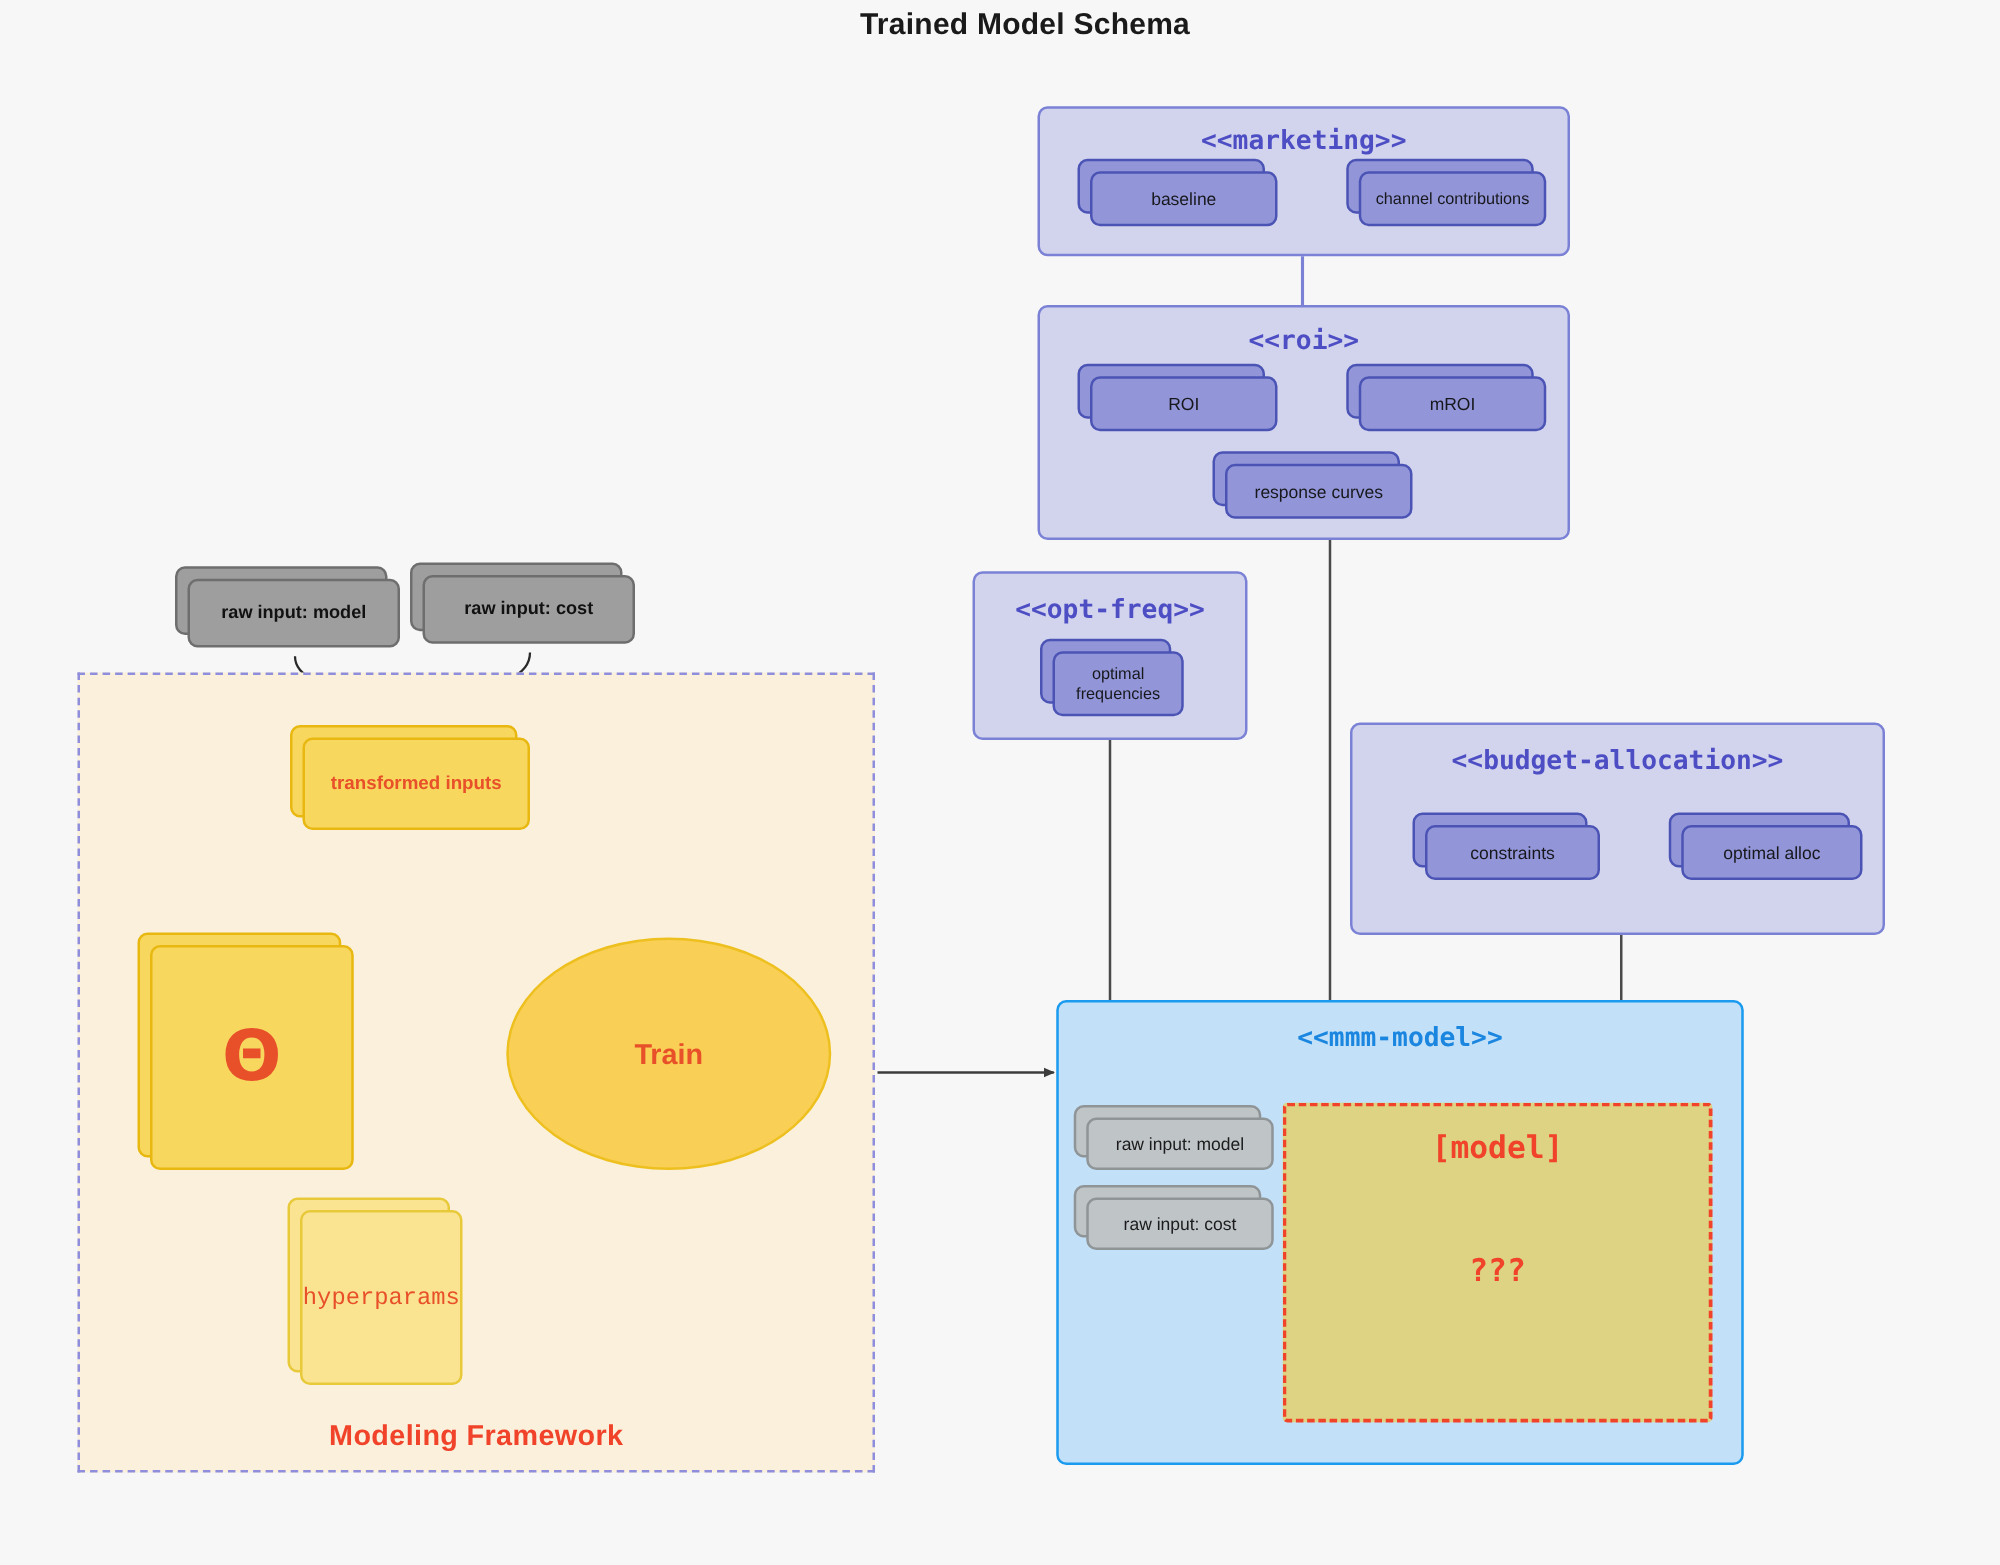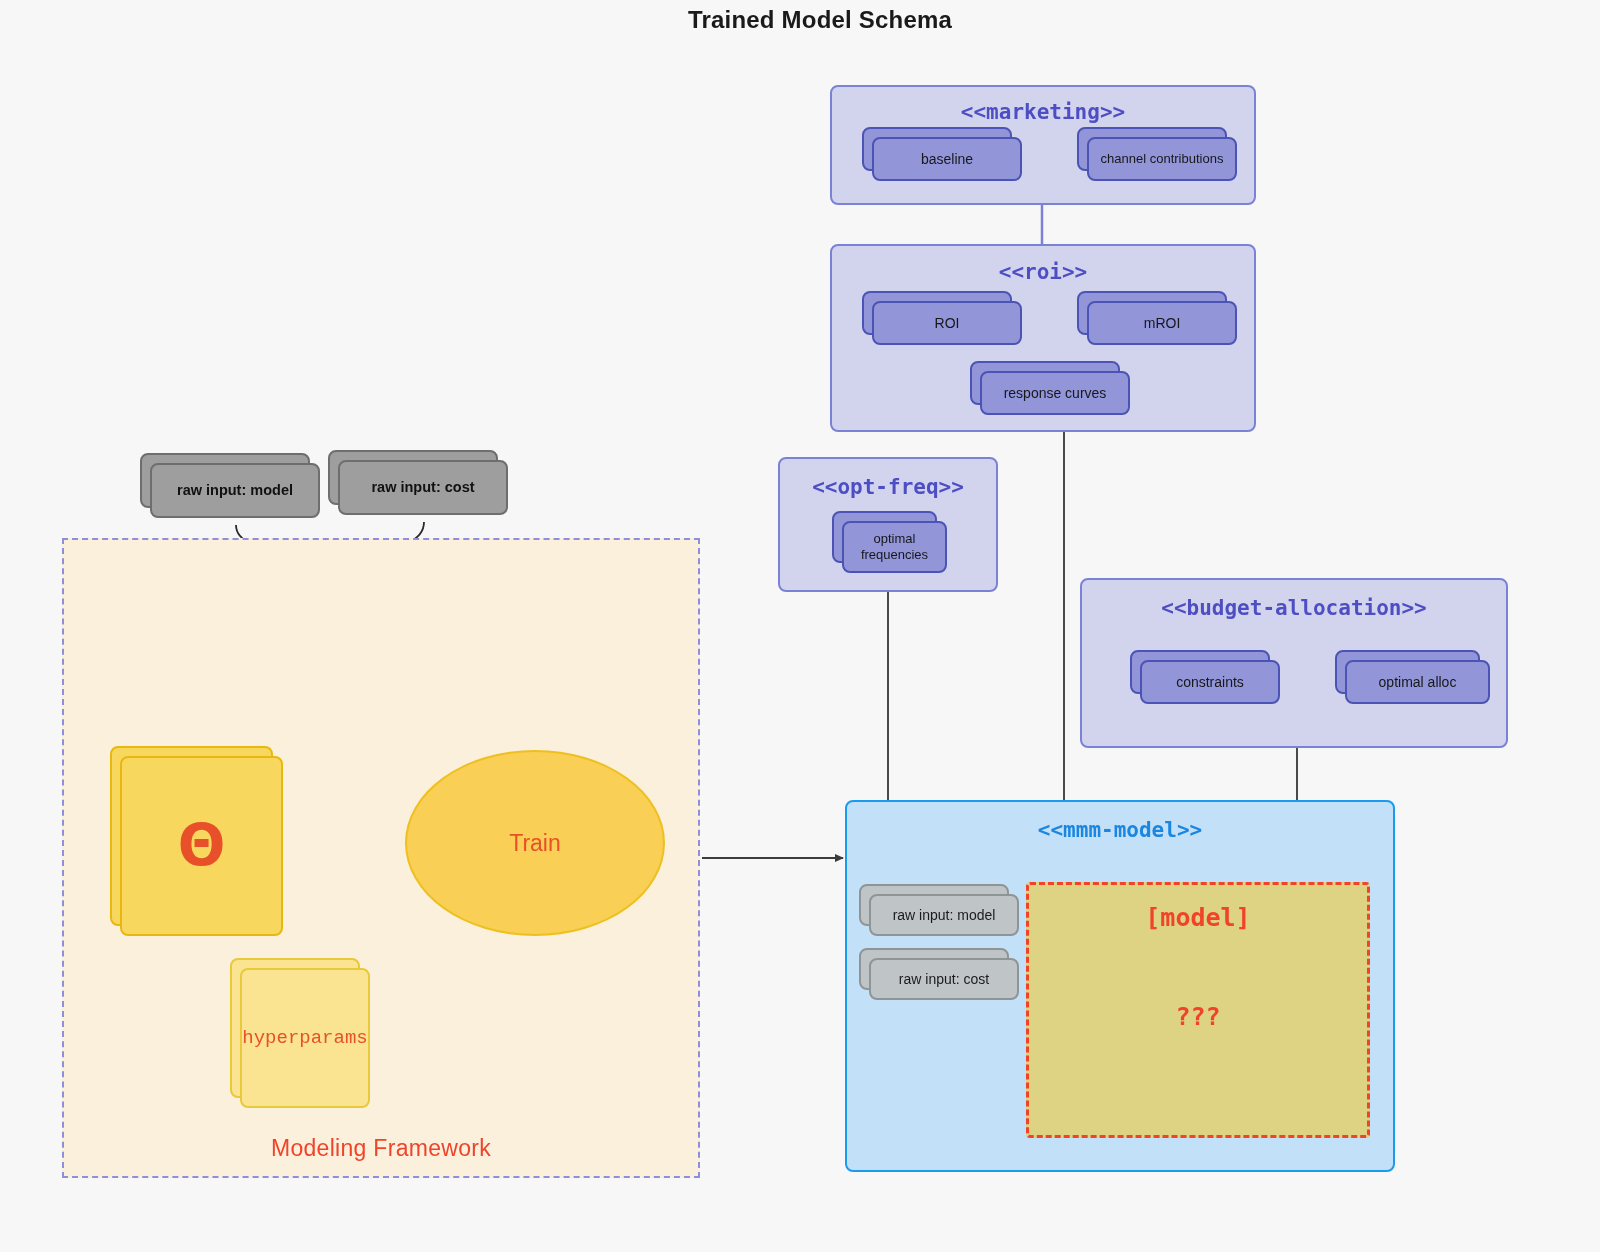--- a/index.html
+++ b/index.html
@@ -72,33 +72,33 @@
   
   #framework{
     position:absolute;
     left:62px;top:538px;width:638px;height:640px;
     box-sizing:border-box;
     background:#faf0dc;
     border:2px dashed #8e8edc;
   }
   #framework-label{
     position:absolute;left:0;right:0;bottom:14px;text-align:center;
-    font-size:23px;font-weight:normal;color:#f0432a;
+    font-size:23px;font-weight:bold;color:#f0432a;
     letter-spacing:.3px;
   }
 
   
   #train{
     position:absolute;left:405px;top:750px;width:260px;height:186px;
     box-sizing:border-box;
     border-radius:50%;
     background:#f9cf55;border:2px solid #eec01f;
     display:flex;align-items:center;justify-content:center;
   }
-  #train .lbl{font-size:23px;font-weight:normal;color:#e8502a;}
+  #train .lbl{font-size:23px;font-weight:bold;color:#e8502a;}
 
   
   #theta .lbl{
     font-size:56px;font-weight:bold;color:#e8502a;
     font-family:"DejaVu Sans","Liberation Sans",sans-serif;line-height:1;
   }
 
   
   #modelbox{
     position:absolute;left:1026px;top:882px;width:344px;height:256px;
@@ -263,20 +263,26 @@
       <span class="lbl">raw input: model</span>
     </div>
   </div>
   <div class="card gcard" style="left:338px;top:460px;width:170px;height:55px;">
     <div class="sheet back"></div>
     <div class="sheet front">
       <span class="lbl">raw input: cost</span>
     </div>
   </div>
 
+  <div class="card ycard" style="left:242px;top:590px;width:182px;height:74px;">
+    <div class="sheet back"></div>
+    <div class="sheet front">
+      <span class="lbl">transformed inputs</span>
+    </div>
+  </div>
 
   <div class="card ycard" id="theta" style="left:120px;top:756px;width:163px;height:180px;">
     <div class="sheet back"></div>
     <div class="sheet front">
       <span class="lbl">Θ</span>
     </div>
   </div>
 
   <div class="card ycard2" style="left:240px;top:968px;width:130px;height:140px;">
     <div class="sheet back"></div>

